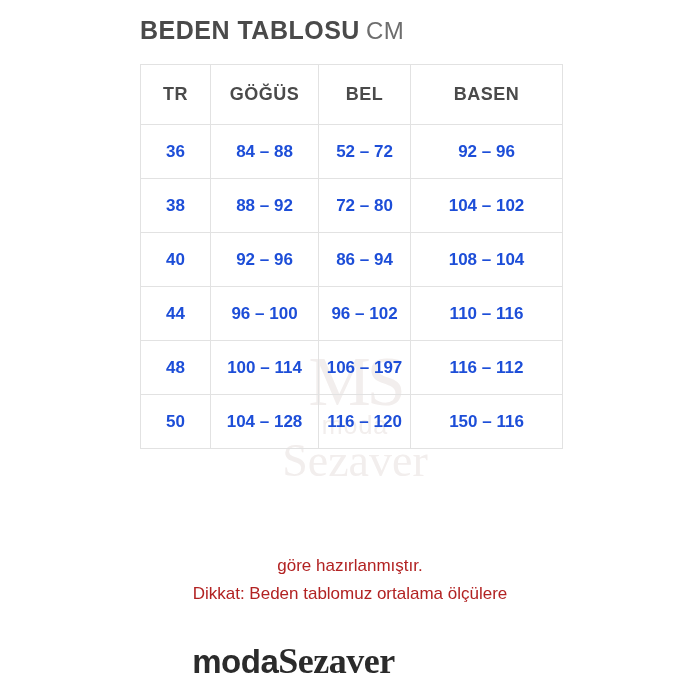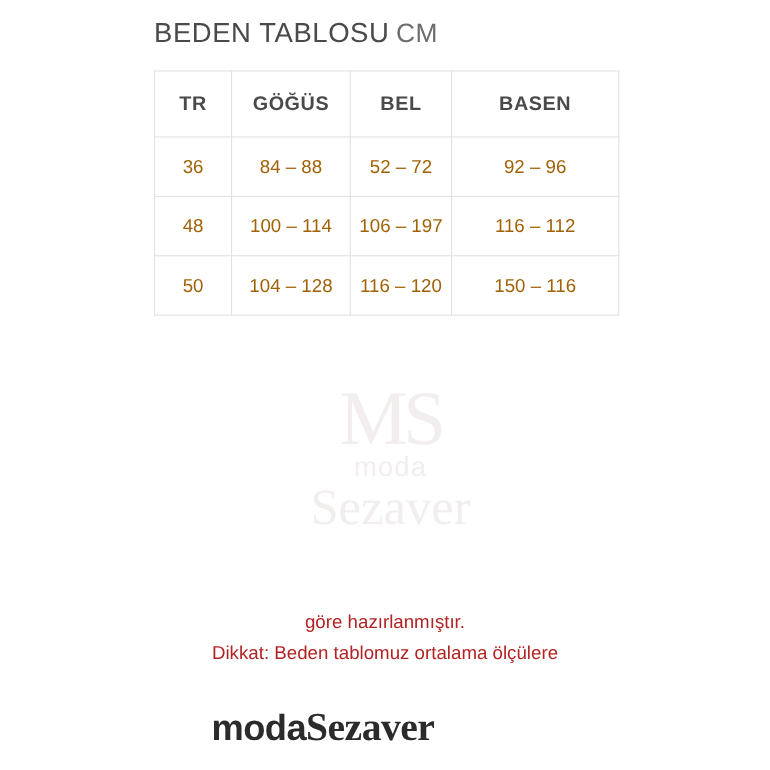--- a/index.html
+++ b/index.html
@@ -28,21 +28,21 @@
   .title {
     position: absolute;
     left: 140px;
     top: 16px;
     font-size: 25px;
     letter-spacing: 0.5px;
     color: #4a4a4a;
     white-space: nowrap;
   }
   .title .bold {
-    font-weight: normal;
+    font-weight: bold;
   }
   .title .light {
     font-weight: normal;
     color: #6d6d6d;
     font-size: 24px;
     margin-left: 6px;
   }
 
   
   .watermark {
@@ -101,22 +101,22 @@
     background: transparent;
   }
   table.size-table thead th {
     font-size: 18px;
     font-weight: bold;
     letter-spacing: 0.5px;
     color: #4a4a4a;
     height: 57px;
   }
   table.size-table tbody td {
-    font-weight: normal;
-    color: #a16207;
+    font-weight: bold;
+    color: #1d4ed8;
   }
   col.c-tr { width: 70px; }
   col.c-gogus { width: 108px; }
   col.c-bel { width: 92px; }
   col.c-basen { width: 152px; }
 
   
   .note {
     position: absolute;
     left: 0;
@@ -185,20 +185,38 @@
         </tr>
       </thead>
       <tbody>
         <tr>
           <td>36</td>
           <td>84 – 88</td>
           <td>52 – 72</td>
           <td>92 – 96</td>
         </tr>
         <tr>
+          <td>38</td>
+          <td>88 – 92</td>
+          <td>72 – 80</td>
+          <td>104 – 102</td>
+        </tr>
+        <tr>
+          <td>40</td>
+          <td>92 – 96</td>
+          <td>86 – 94</td>
+          <td>108 – 104</td>
+        </tr>
+        <tr>
+          <td>44</td>
+          <td>96 – 100</td>
+          <td>96 – 102</td>
+          <td>110 – 116</td>
+        </tr>
+        <tr>
           <td>48</td>
           <td>100 – 114</td>
           <td>106 – 197</td>
           <td>116 – 112</td>
         </tr>
         <tr>
           <td>50</td>
           <td>104 – 128</td>
           <td>116 – 120</td>
           <td>150 – 116</td>

